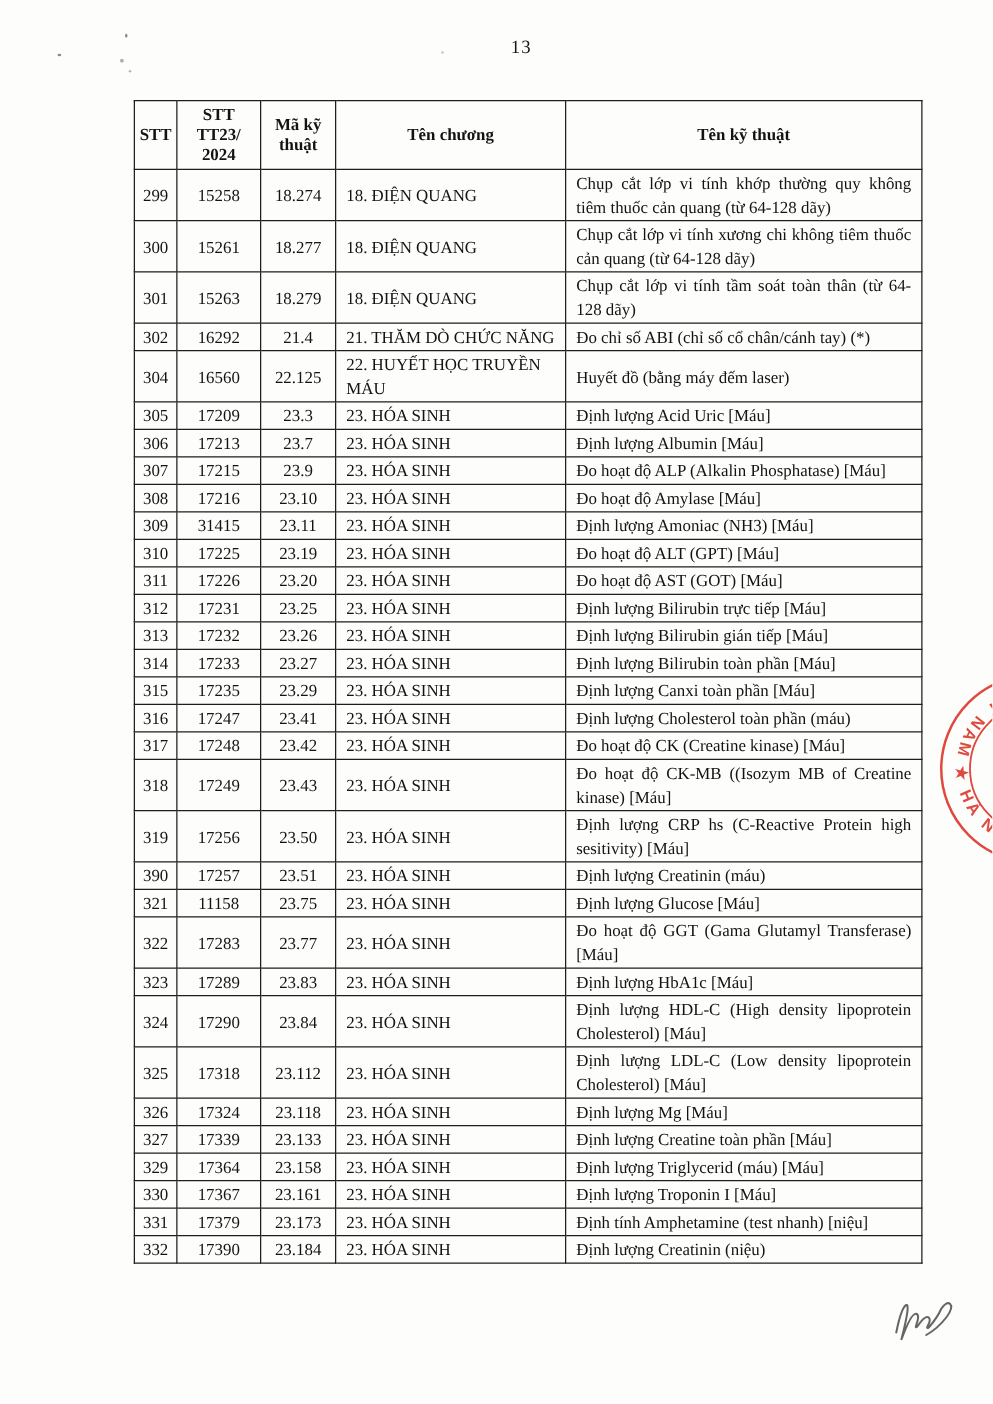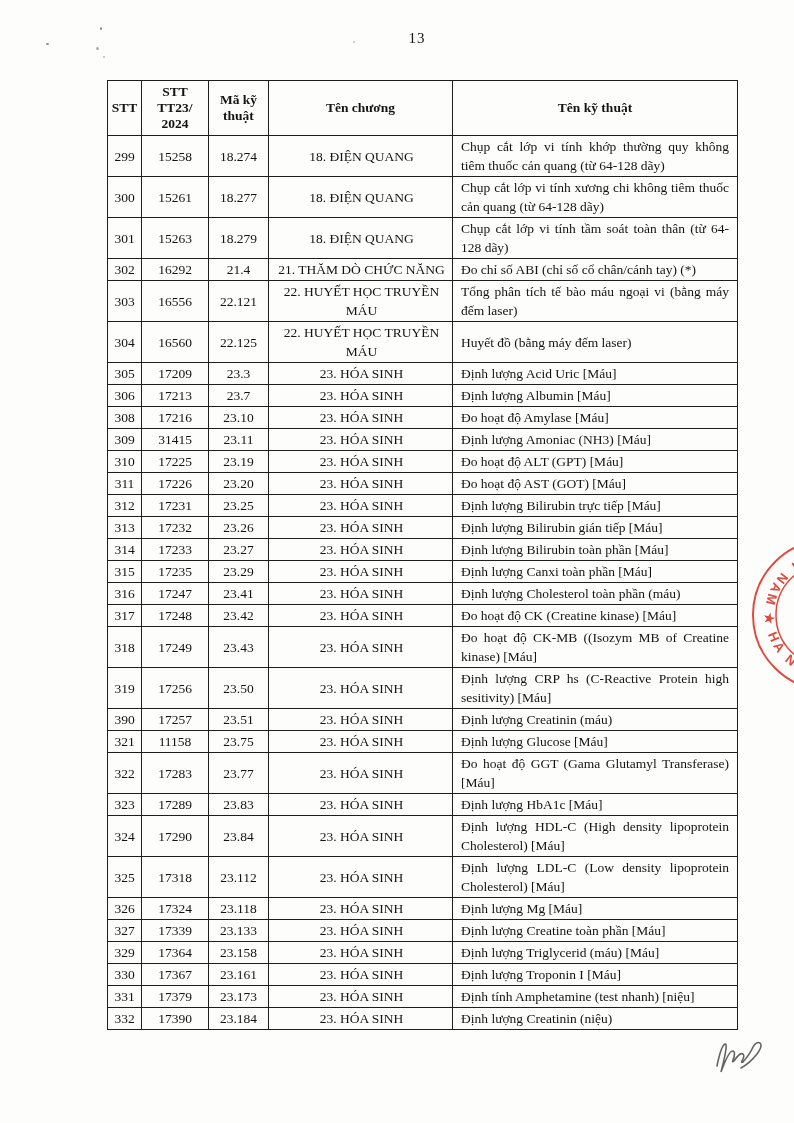--- a/index.html
+++ b/index.html
@@ -24,21 +24,21 @@
   }
   .doc-table th{
     font-weight:bold;text-align:center;height:50px;padding:2px 2px;line-height:16px;
   }
   col.c-stt{width:34px;}
   col.c-tt23{width:67px;}
   col.c-ma{width:60px;}
   col.c-chuong{width:184px;}
   col.c-kythuat{width:285px;}
   td.num{text-align:center;}
-  td.chuong{text-align:center;padding-left:8px;}
+  td.chuong{text-align:left;padding-left:8px;}
   td.kythuat{text-align:justify;text-justify:inter-word;padding:1px 8px;}
   .stamp{
     position:absolute;left:735px;top:500px;width:59px;height:260px;
     pointer-events:none;opacity:.92;
   }
   .signature{
     position:absolute;left:695px;top:1034px;width:90px;height:62px;
   }
   .speck{position:absolute;border-radius:50%;background:#8a8a8a;}
   .speck.s1{left:46px;top:43px;width:3px;height:2px;}
@@ -101,27 +101,20 @@
   </tr>
 
   <tr>
     <td class="num">302</td>
     <td class="num">16292</td>
     <td class="num">21.4</td>
     <td class="chuong">21. THĂM DÒ CHỨC NĂNG</td>
     <td class="kythuat">Đo chỉ số ABI (chỉ số cổ chân/cánh tay) (*)</td>
   </tr>
 
-  <tr>
-    <td class="num">303</td>
-    <td class="num">16556</td>
-    <td class="num">22.121</td>
-    <td class="chuong">22. HUYẾT HỌC TRUYỀN MÁU</td>
-    <td class="kythuat">Tổng phân tích tế bào máu ngoại vi (bằng máy đếm laser)</td>
-  </tr>
 
   <tr>
     <td class="num">304</td>
     <td class="num">16560</td>
     <td class="num">22.125</td>
     <td class="chuong">22. HUYẾT HỌC TRUYỀN MÁU</td>
     <td class="kythuat">Huyết đồ (bằng máy đếm laser)</td>
   </tr>
 
   <tr>
@@ -133,20 +126,27 @@
   </tr>
 
   <tr>
     <td class="num">306</td>
     <td class="num">17213</td>
     <td class="num">23.7</td>
     <td class="chuong">23. HÓA SINH</td>
     <td class="kythuat">Định lượng Albumin [Máu]</td>
   </tr>
 
+  <tr>
+    <td class="num">307</td>
+    <td class="num">17215</td>
+    <td class="num">23.9</td>
+    <td class="chuong">23. HÓA SINH</td>
+    <td class="kythuat">Đo hoạt độ ALP (Alkalin Phosphatase) [Máu]</td>
+  </tr>
 
   <tr>
     <td class="num">308</td>
     <td class="num">17216</td>
     <td class="num">23.10</td>
     <td class="chuong">23. HÓA SINH</td>
     <td class="kythuat">Đo hoạt độ Amylase [Máu]</td>
   </tr>
 
   <tr>

